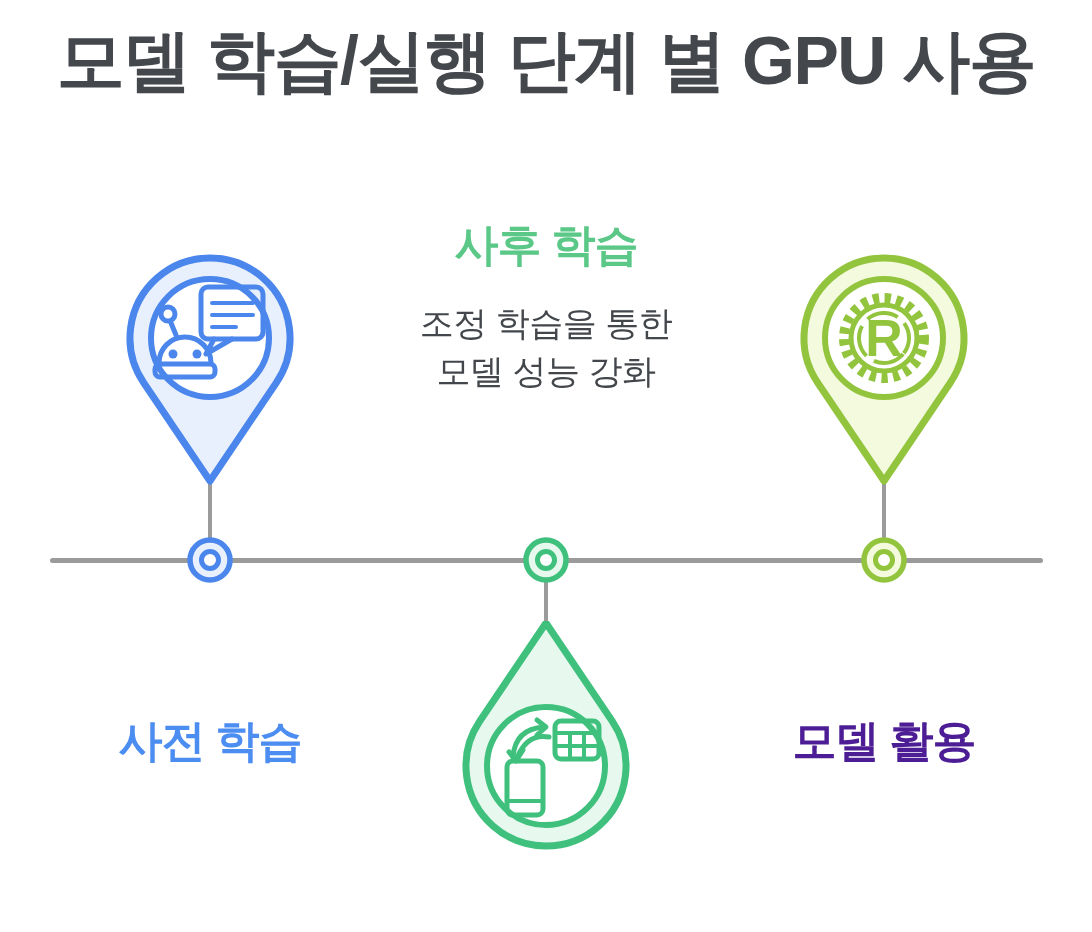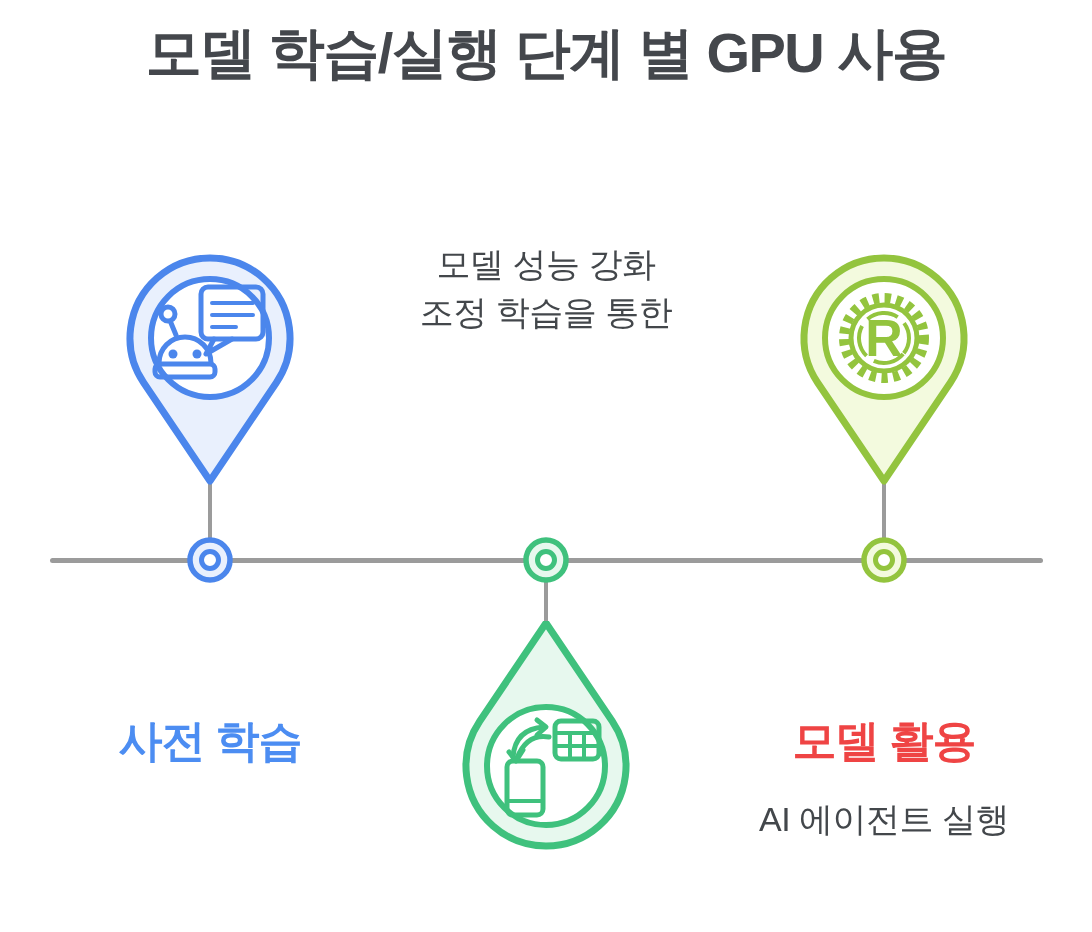--- a/index.html
+++ b/index.html
@@ -2,21 +2,21 @@
 <html><head>
 <meta charset="utf-8">
 <style>
   html,body{margin:0;padding:0;background:#ffffff;}
   body{width:1092px;height:932px;position:relative;overflow:hidden;
        font-family:"Liberation Sans","DejaVu Sans",sans-serif;}
   .abs{position:absolute;}
 
   
   #title{left:0;top:16px;width:1092px;text-align:center;
-         font-size:56px;font-weight:800;color:#44474c;letter-spacing:-1.5px;}
+         font-size:68px;font-weight:800;color:#44474c;letter-spacing:-1.5px;}
 
   
   #hline{left:50px;top:558px;width:993px;height:5px;background:#9b9b9b;border-radius:3px;}
   .vline{width:4px;background:#9b9b9b;}
   #conn-pre{left:208px;top:470px;height:92px;}
   #conn-post{left:544px;top:560px;height:68px;}
   #conn-use{left:882px;top:470px;height:92px;}
 
   
   .marker{width:52px;height:52px;}
@@ -107,28 +107,28 @@
 <svg class="abs marker" id="marker-post" viewBox="0 0 52 52" style="color: rgb(63, 193, 125); --fill: #e7f8ee;">
   <circle class="marker-outer" cx="26" cy="26" r="20"></circle>
   <circle class="marker-inner" cx="26" cy="26" r="8.5"></circle>
 </svg>
 <svg class="abs marker" id="marker-use" viewBox="0 0 52 52" style="color: rgb(147, 196, 62); --fill: #f3fade;">
   <circle class="marker-outer" cx="26" cy="26" r="20"></circle>
   <circle class="marker-inner" cx="26" cy="26" r="8.5"></circle>
 </svg>
 
 <div class="abs stage-block" id="block-post">
+  <div class="stage-label" style="color: rgb(91, 200, 136);">사후 학습</div>
   <div class="stage-desc">
+    <div>조정 학습을 통한</div>
     <div>모델 성능 강화</div>
-    <div>조정 학습을 통한</div>
   </div>
 </div>
 
 <div class="abs stage-block" id="block-pre">
   <div class="stage-label" style="color: rgb(76, 141, 242); text-align: center;">사전 학습</div>
 </div>
 
 <div class="abs stage-block" id="block-use">
-  <div class="stage-label" style="color: #ef4444;">모델 활용</div>
+  <div class="stage-label" style="color: #4c1d95;">모델 활용</div>
   <div class="stage-desc">
-    <div>AI 에이전트 실행</div>
   </div>
 </div>
 
 </body></html>

